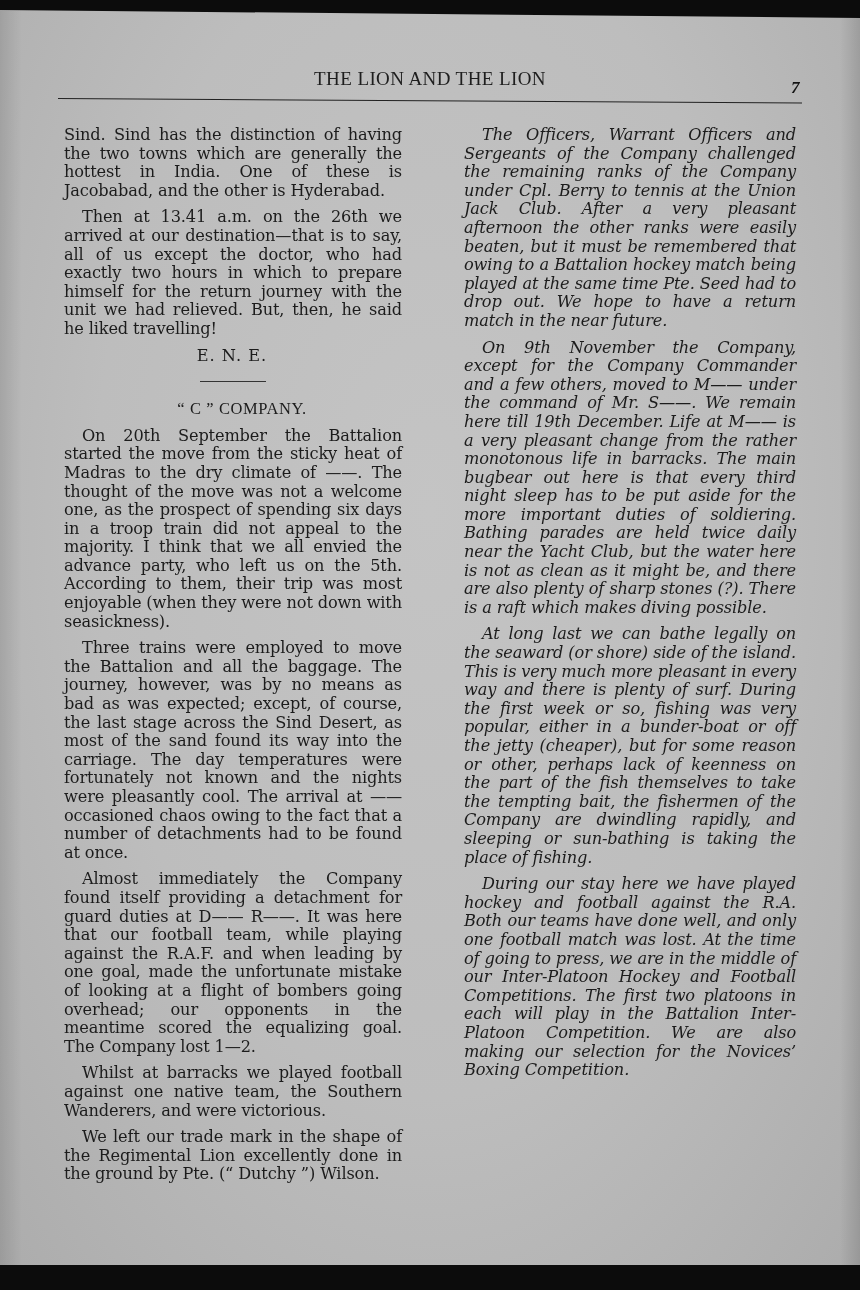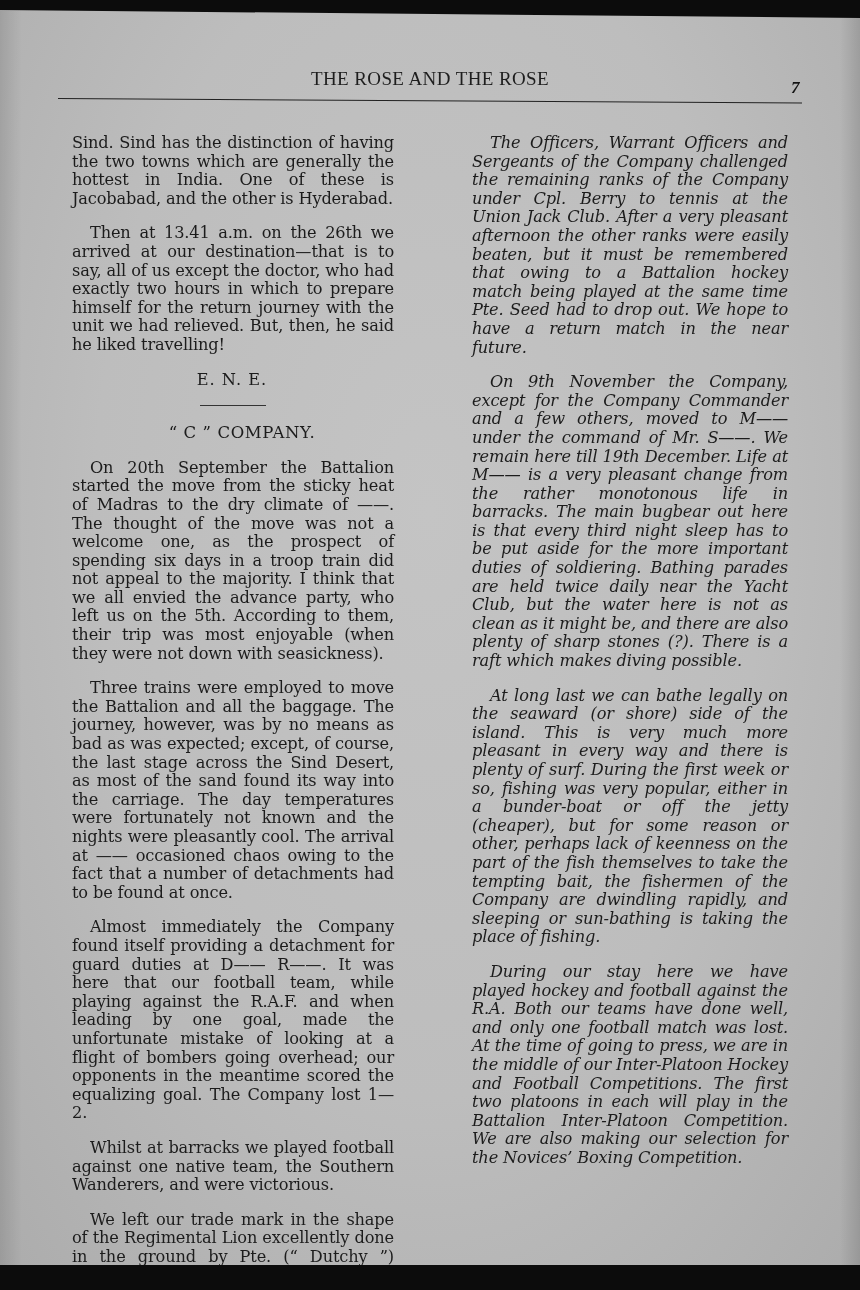--- a/index.html
+++ b/index.html
@@ -67,49 +67,50 @@
       font-size: 16.2px;
       line-height: 18.6px;
       color: #1c1c1c;
       text-align: justify;
       hyphens: none;
       letter-spacing: -0.15px;
     }
     .col-left { left: 56px; width: 354px; }
     .col-right { left: 456px; width: 348px; font-style: italic; }
     .column p {
-      margin: 16px;
+      margin: 8px;
       text-indent: 18px;
     }
     .column p.no-indent { text-indent: 0; }
     .signature {
       text-align: center;
       margin: 0;
       padding-right: 20px;
       letter-spacing: 1px;
     }
     .section-rule {
       width: 66px;
       height: 0;
       border-top: 1px solid #333;
       margin: 16px auto 18px auto;
     }
     .section-heading {
       text-align: center;
       margin: 0 0 12px 0;
       letter-spacing: 0.6px;
       font-size: 16.5px;
+      font-family: Liberation Serif, serif;
     }
   </style>
 </head>
 <body>
 
 <div class="page">
 
-  <div class="running-head">THE ROSE AND THE ROSE</div>
+  <div class="running-head">THE LION AND THE LION</div>
   <div class="page-number">7</div>
   <div class="head-rule"></div>
 
   <div class="column col-left">
     <p class="no-indent">Sind. Sind has the distinction of having the two towns which are generally the hottest in India. One of these is Jacobabad, and the other is Hyderabad.</p>
     <p>Then at 13.41 a.m. on the 26th we arrived at our destination—that is to say, all of us except the doctor, who had exactly two hours in which to prepare himself for the return journey with the unit we had relieved. But, then, he said he liked travelling!</p>
     <p class="signature">E. N. E.</p>
     <div class="section-rule"></div>
     <p class="section-heading">“ C ” COMPANY.</p>
     <p>On 20th September the Battalion started the move from the sticky heat of Madras to the dry climate of ——. The thought of the move was not a welcome one, as the prospect of spending six days in a troop train did not appeal to the majority. I think that we all envied the advance party, who left us on the 5th. According to them, their trip was most enjoyable (when they were not down with seasickness).</p>

